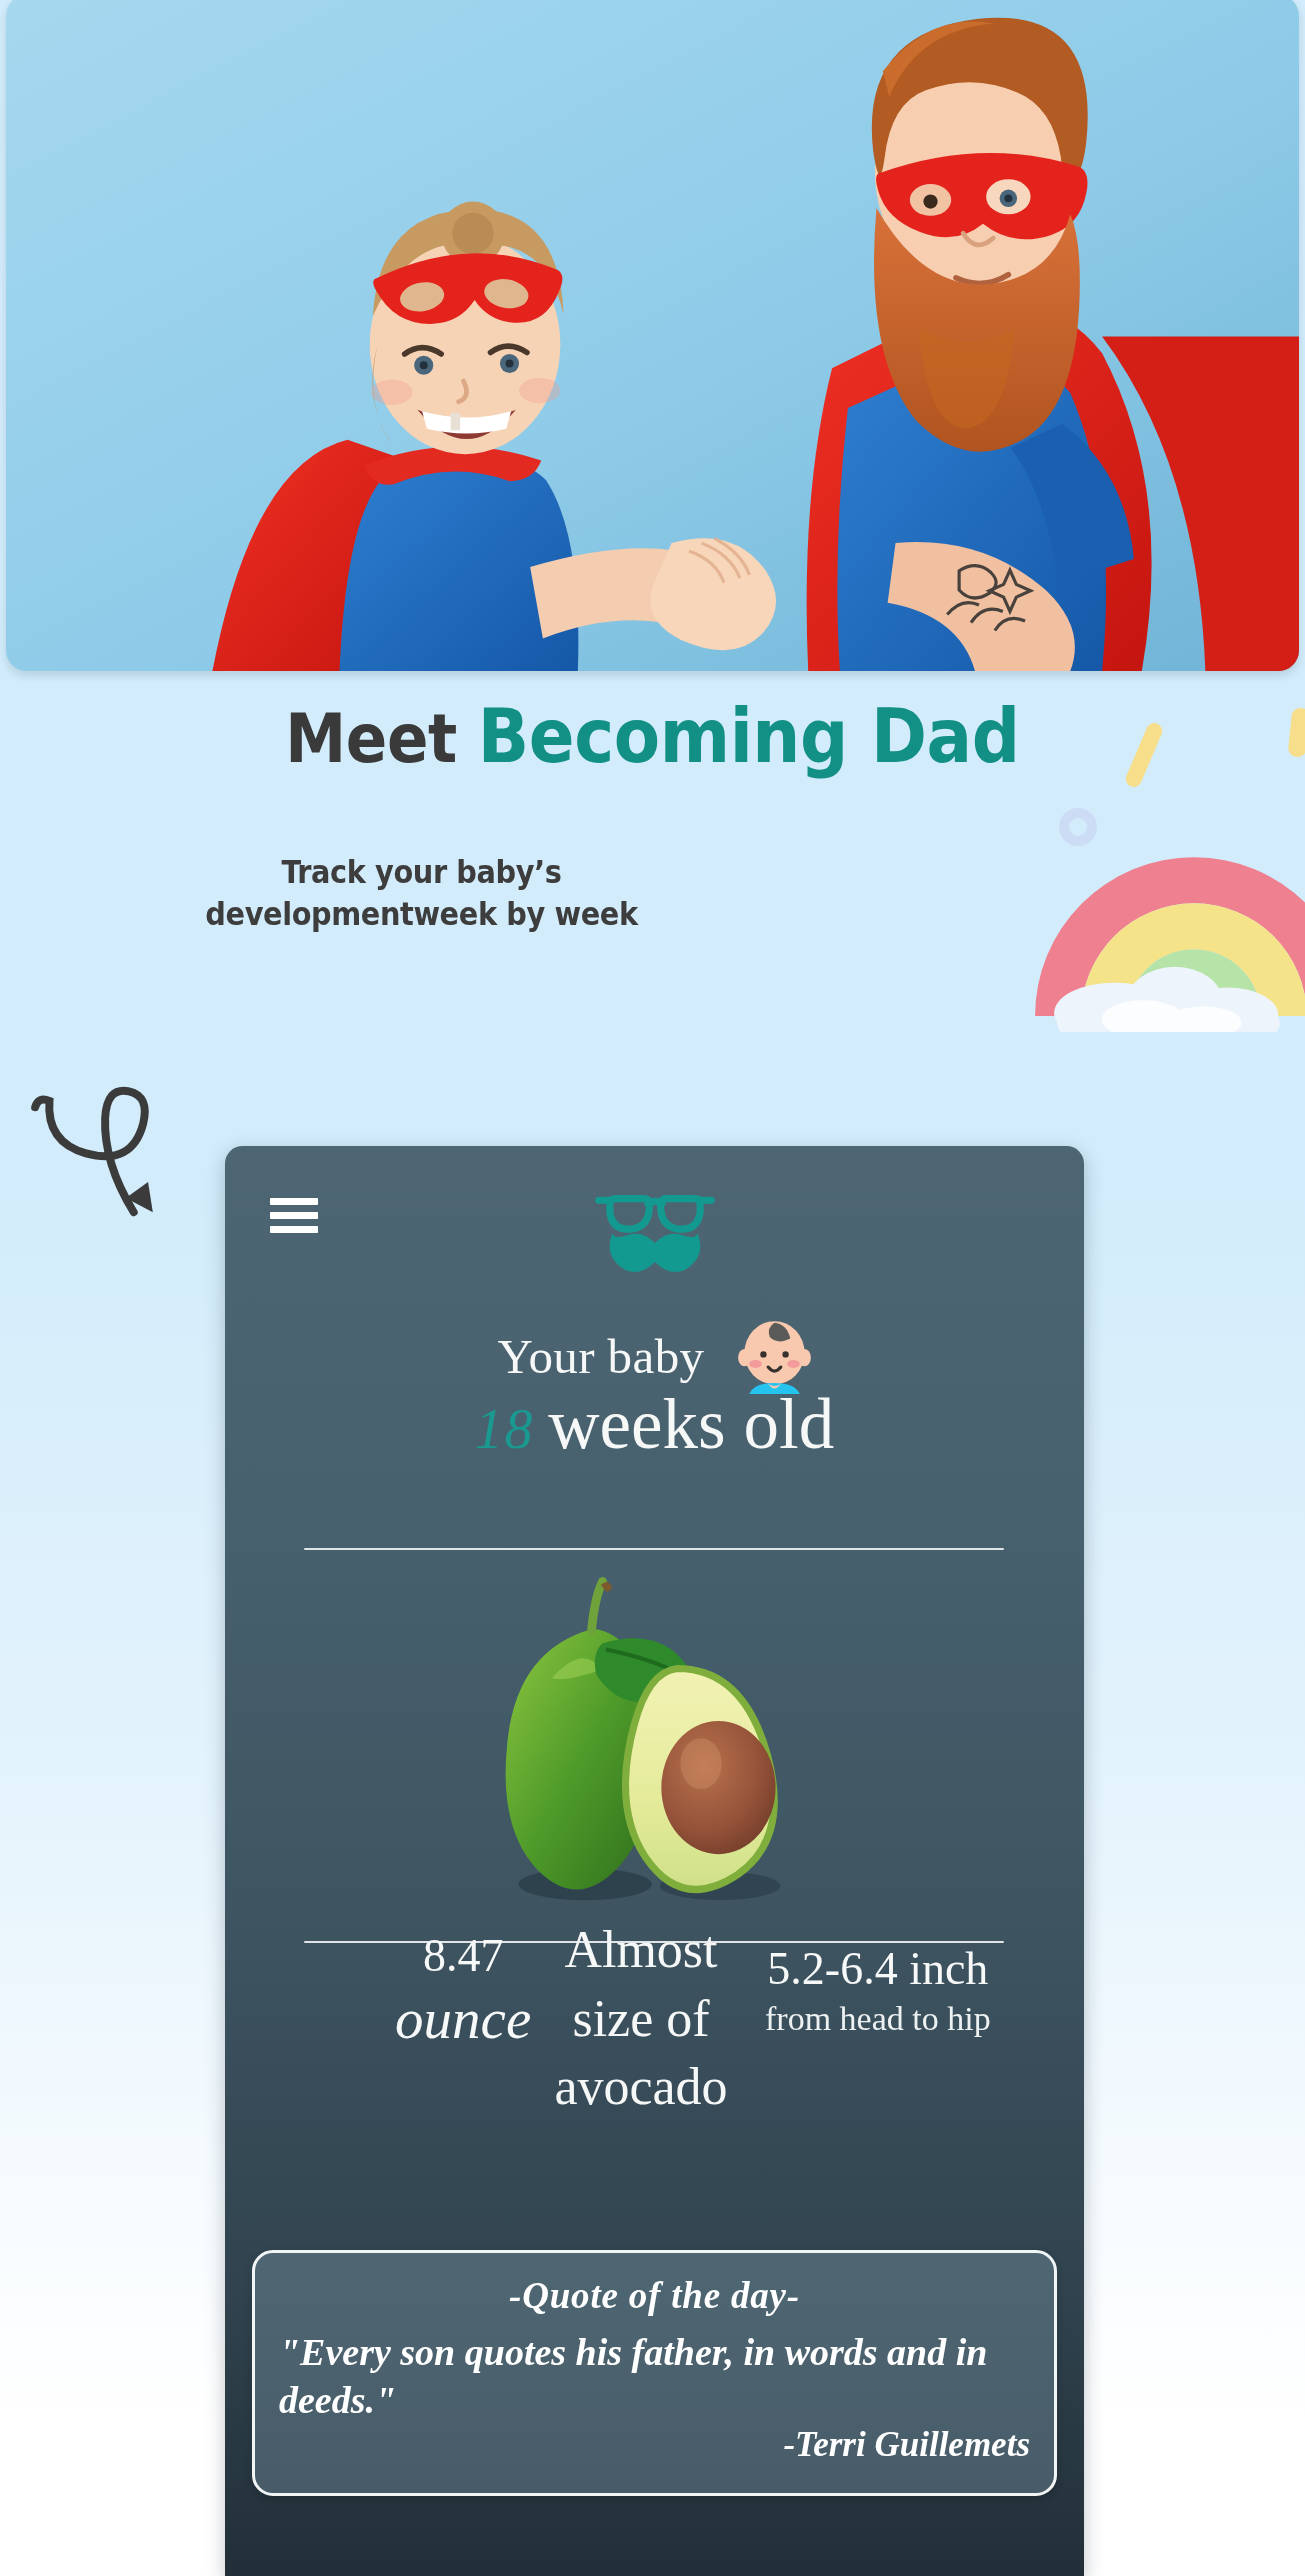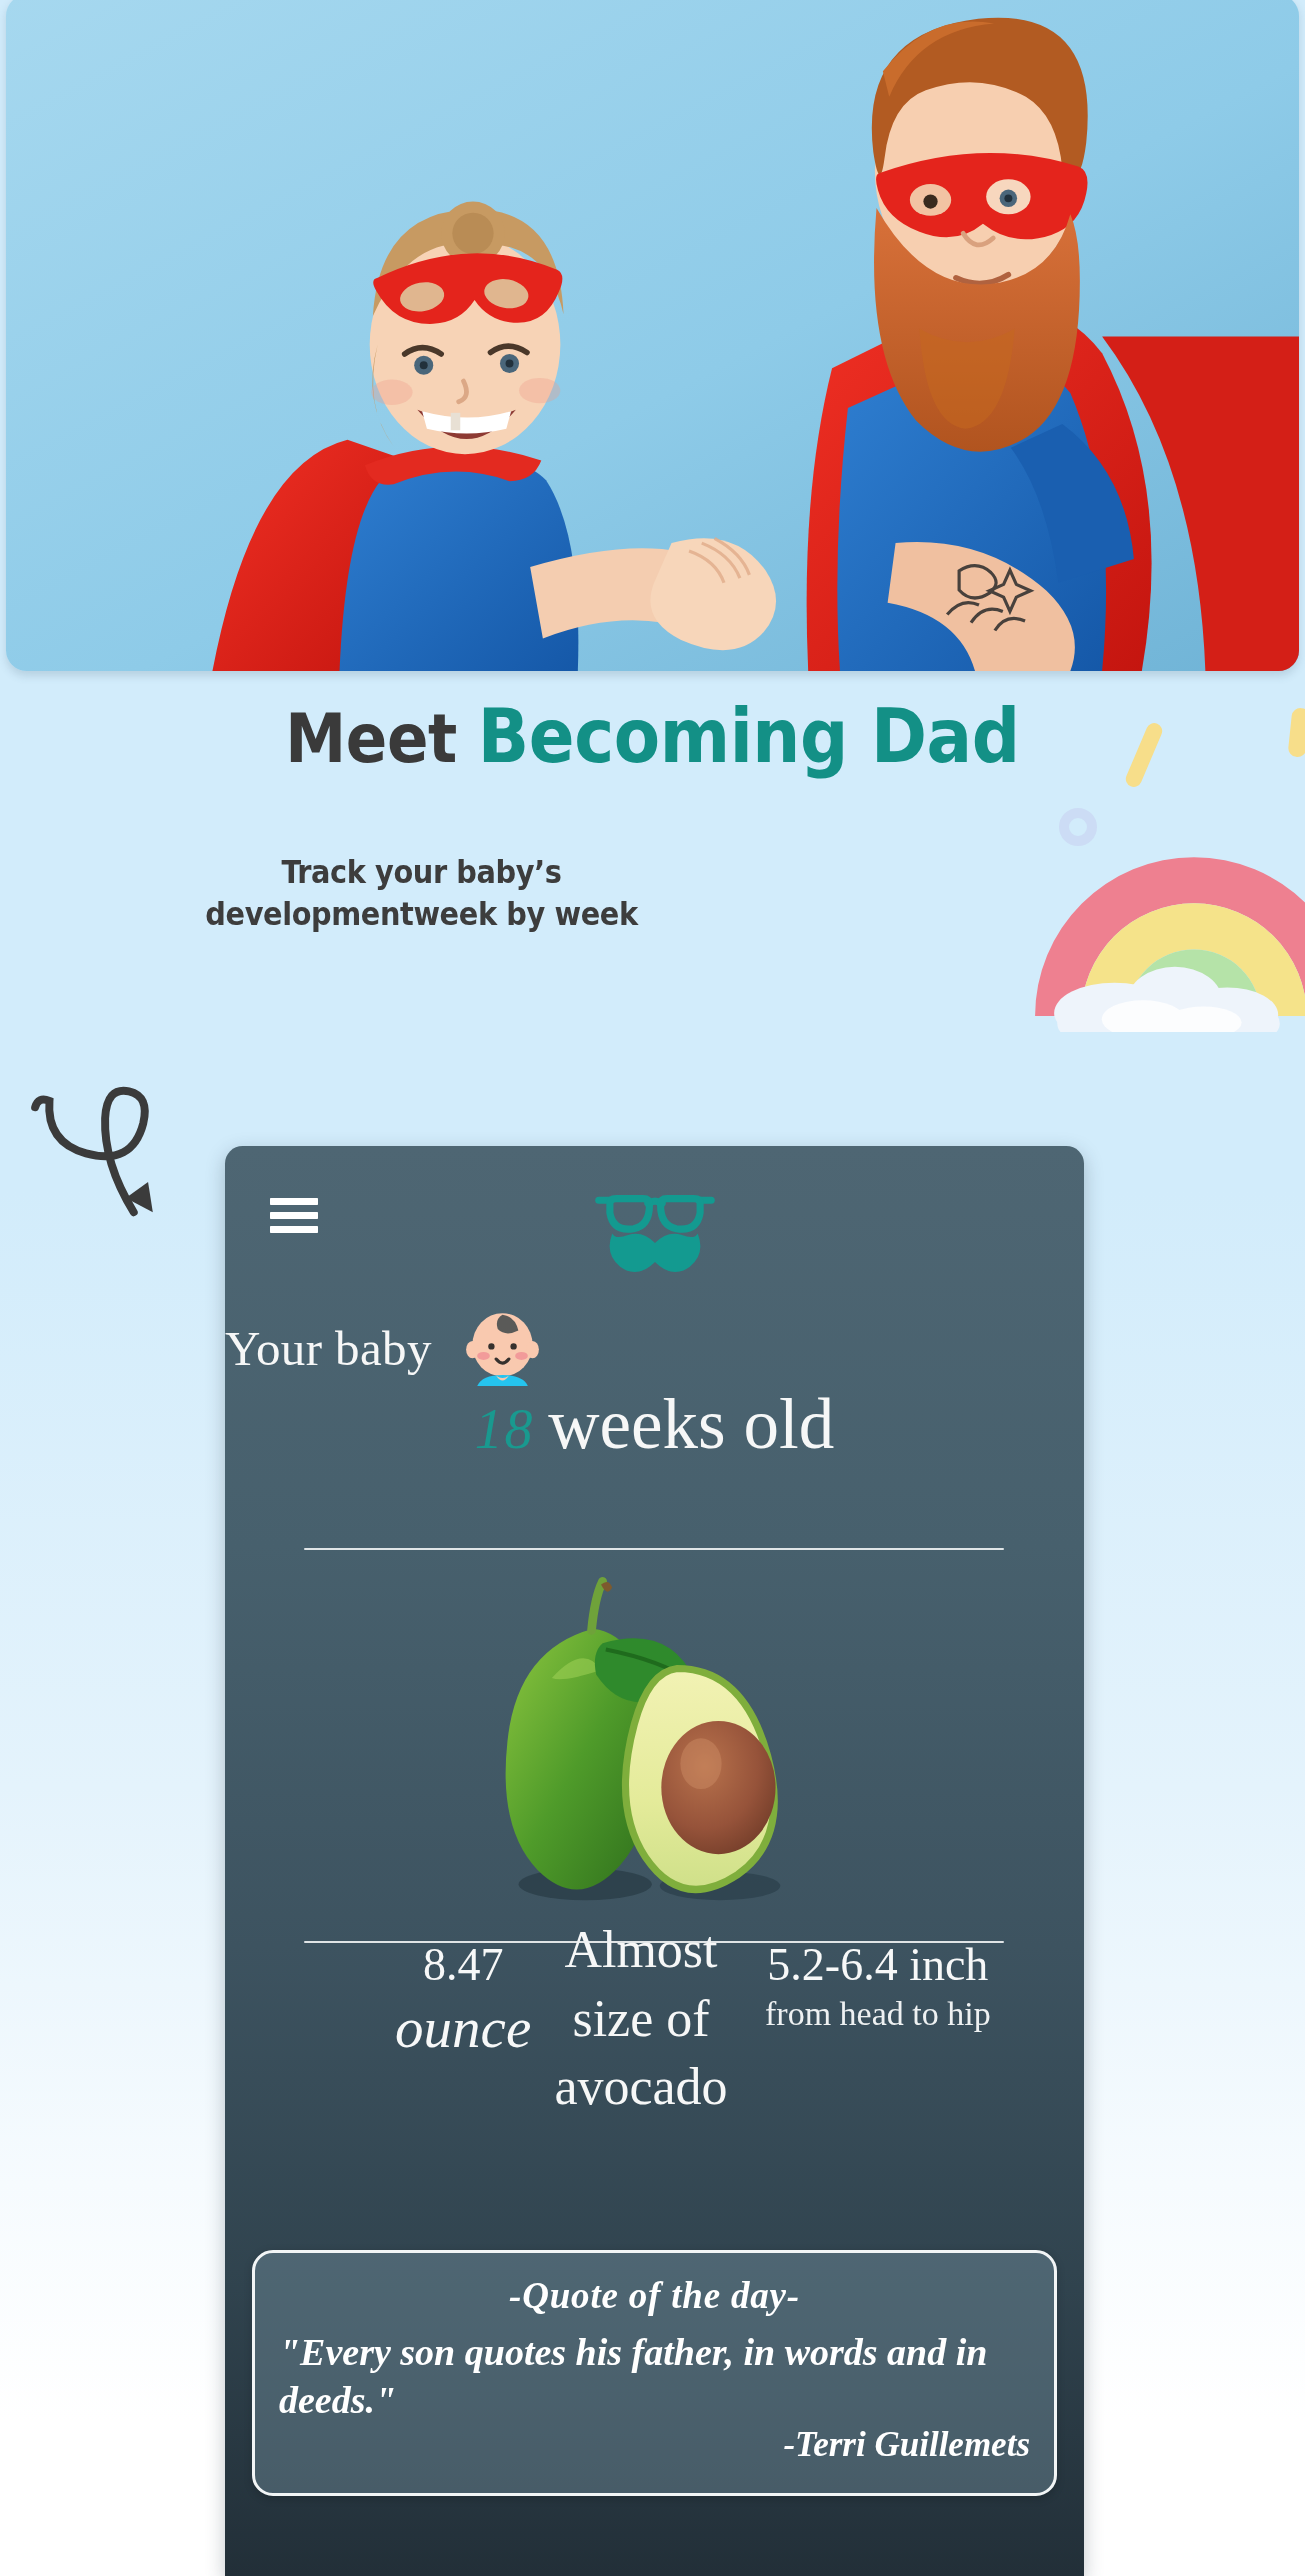--- a/index.html
+++ b/index.html
@@ -75,22 +75,22 @@
     position:absolute;left:45px;top:52px;width:48px;height:35px;
     display:flex;flex-direction:column;justify-content:space-between;
     cursor:pointer;
   }
   #hamburger span{display:block;height:7.1px;background:#ffffff;border-radius:0.8px;}
   #logo{position:absolute;left:50%;top:40px;transform:translateX(-50%);width:132px;height:95px;}
 
   .serif{font-family:"Liberation Serif","DejaVu Serif",serif;}
 
   #babyrow{
-    position:absolute;left:0;right:0;top:164px;
-    display:flex;align-items:center;gap:34px;
+    position:absolute;left:0;right:0;top:172px;
+    display:flex;align-items:center;justify-content:center;gap:34px;
   }
   #babyrow .lbl{font-size:49px;letter-spacing:0.4px;color:#f6f7f7;}
   #babyemoji{width:73px;height:76px;display:block;}
 
   #weekrow{
     position:absolute;left:0;right:0;top:238px;
     text-align:center;white-space:nowrap;
   }
   #weekrow .num{
     color:#19998f;font-size:56px;font-style:italic;font-weight:400;
@@ -108,22 +108,22 @@
     position:absolute;left:0;right:0;top:421px;height:365px;
     display:flex;align-items:center;flex-direction:column;
   }
   #avocado{width:349px;height:349px;margin-left:19px;flex:none;}
   #fruitlabel{
     flex:1;text-align:center;font-size:52px;line-height:1.32;color:#f6f7f7;
     padding-right:27px;
   }
 
   #statsrow{
-    position:absolute;left:0;right:0;top:792px;height:143px;
-    display:flex;align-items:flex-start;justify-content:center;padding-left:32px;
+    position:absolute;left:0;right:0;top:774px;height:143px;
+    display:flex;align-items:center;justify-content:center;padding-left:32px;
   }
   .stat{flex:1;text-align:center;display:flex;flex-direction:column;justify-content:center;}
   .stat .v{font-size:46px;line-height:1.18;color:#f7f8f8;}
   .stat .u{font-size:57px;line-height:1.25;color:#f7f8f8;font-style:italic;}
   .stat .s{font-size:34px;line-height:1.3;color:#eef1f2;}
   #statdivider{width:2.4px;background:#e9edef;border-radius:1.6px;margin:3.2px 0 4.8px 0;}
 
   #quotebox{
     position:absolute;left:27px;top:1104px;width:805px;height:246px;
     box-sizing:border-box;

